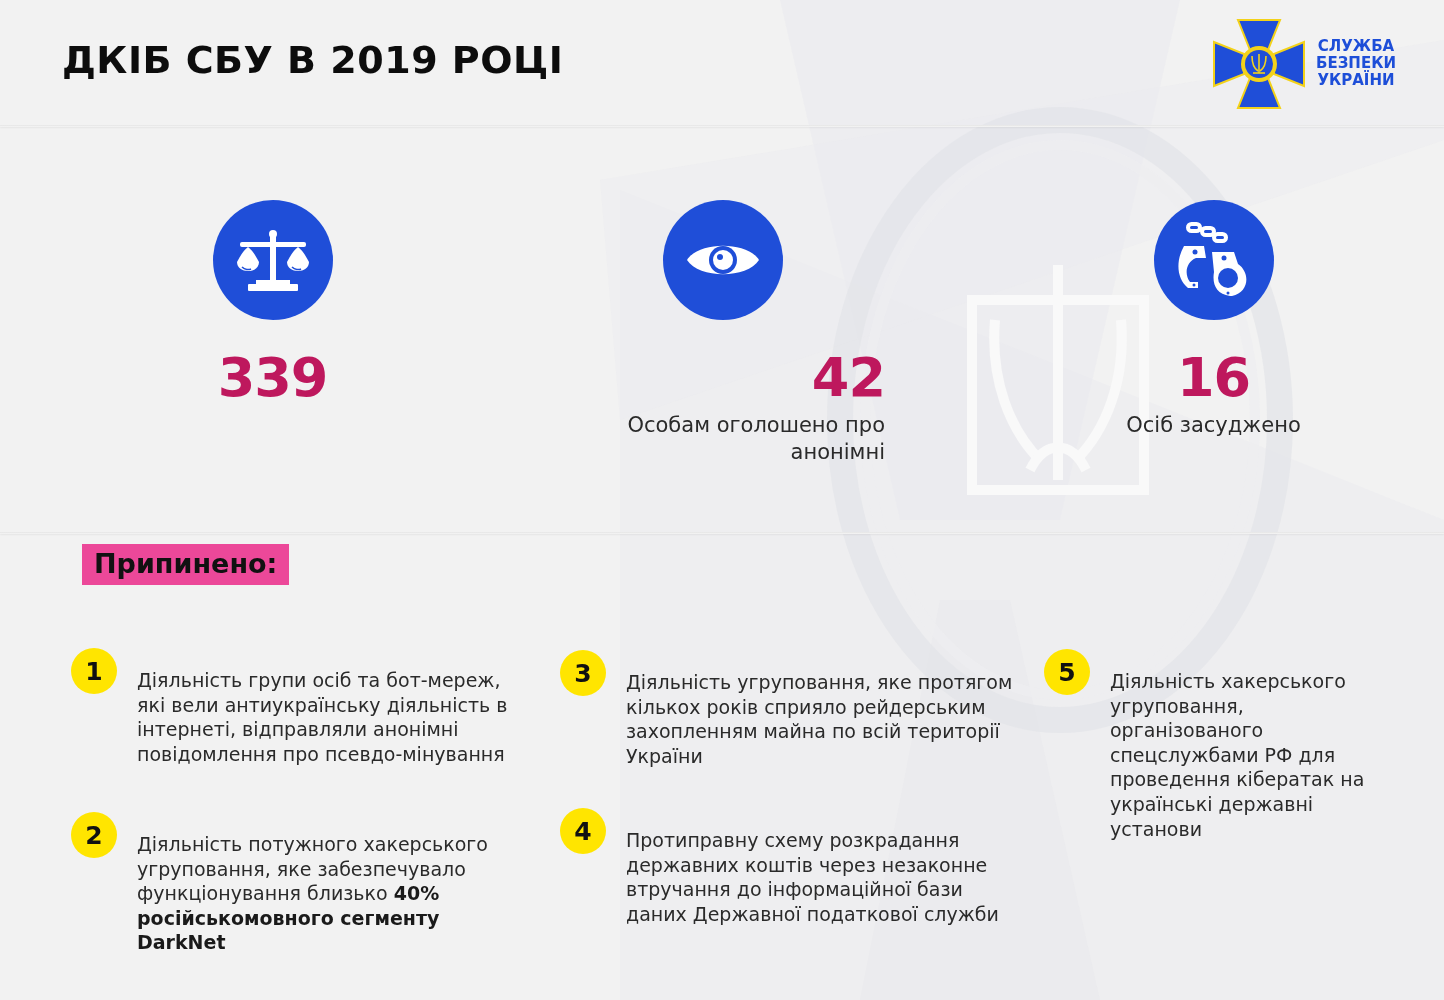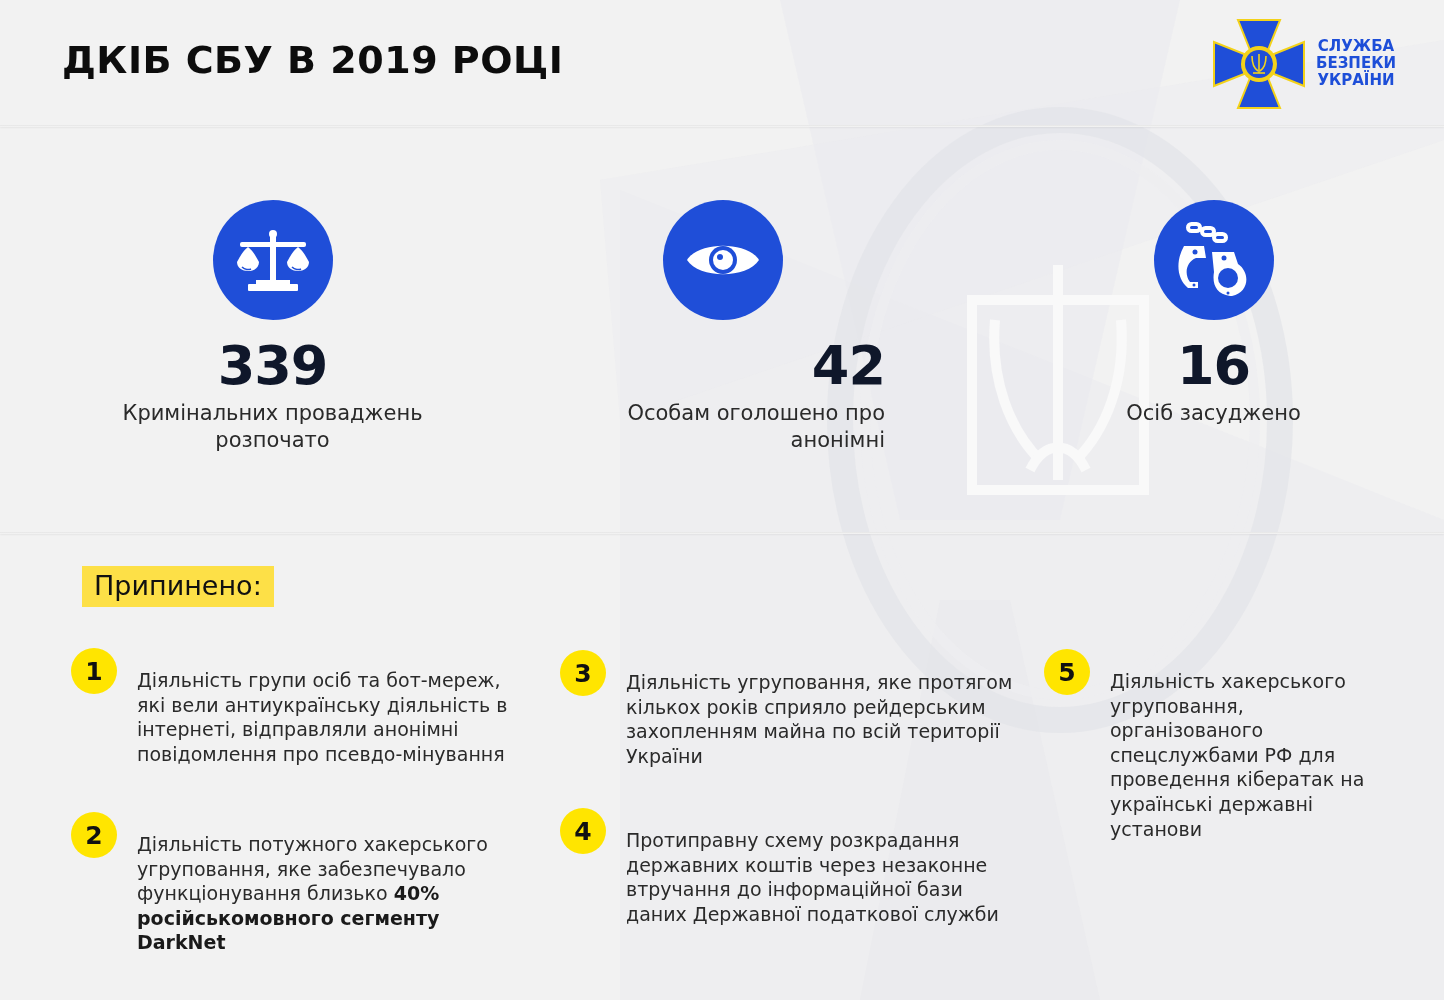--- a/index.html
+++ b/index.html
@@ -43,37 +43,37 @@
 
     
     .stat { position: absolute; text-align: center; z-index: 2; }
     .stat-icon {
       width: 120px; height: 120px; border-radius: 50%;
       background: #1f4ed8; margin: 0 auto;
       display: flex; align-items: center; justify-content: center;
     }
     .stat-value {
       font-family: "DejaVu Sans", sans-serif; font-weight: bold;
-      font-size: 54px; color: #0f172a; line-height: 60px;
-      margin-top: 16px; letter-spacing: -1px;
+      font-size: 54px; color: #be185d; line-height: 60px;
+      margin-top: 28px; letter-spacing: -1px;
     }
     .stat-label {
       font-family: "DejaVu Sans", sans-serif;
       font-size: 21px; line-height: 27px; color: #2a2a2a;
       margin-top: 4px;
     }
     .stat-1 { left: 100px; top: 200px; width: 345px; }
     .stat-2 { left: 560px; top: 200px; width: 325px; text-align: right; }
     .stat-3 { left: 1096px; top: 200px; width: 235px; }
 
     
     .stopped-badge {
-      position: absolute; left: 82px; top: 566px;
-      background: #fde047; padding: 4px 12px 6px 12px;
-      font-family: "DejaVu Sans", sans-serif; font-weight: normal;
+      position: absolute; left: 82px; top: 544px;
+      background: #ec4899; padding: 4px 12px 6px 12px;
+      font-family: "DejaVu Sans", sans-serif; font-weight: bold;
       font-size: 27px; color: #111; z-index: 2;
     }
 
     .item { position: absolute; z-index: 2; }
     .item-num {
       position: absolute; left: 0; top: 0;
       width: 46px; height: 46px; border-radius: 50%;
       background: #ffe500;
       font-family: "DejaVu Sans", sans-serif; font-weight: bold;
       font-size: 25px; color: #111;
@@ -164,24 +164,20 @@
           <rect x="12" y="56" width="50" height="7" rx="1"></rect>
           <path d="M6 34 L14 19 L22 34 Z" fill="none"></path>
           <path d="M1 34 C1 46 23 46 23 34 C20 28 16 22 12 19 C8 22 4 28 1 34 Z"></path>
           <path d="M51 34 C51 46 73 46 73 34 C70 28 66 22 62 19 C58 22 54 28 51 34 Z"></path>
         </g>
         <path d="M6 39 C9 42 13 42 15 41" stroke="#1f4ed8" stroke-width="1.5" fill="none"></path>
         <path d="M56 39 C59 42 63 42 65 41" stroke="#1f4ed8" stroke-width="1.5" fill="none"></path>
       </svg>
     </div>
     <div class="stat-value">339</div>
-    <div class="stat-label">
-      <div>Кримінальних проваджень</div>
-      <div>розпочато</div>
-    </div>
   </div>
 
   <div class="stat stat-2">
     <div class="stat-icon">
       <svg width="76" height="46" viewBox="0 0 76 46">
         <path d="M2 23 C14 4 62 4 74 23 C62 42 14 42 2 23 Z" fill="#ffffff"></path>
         <circle cx="38" cy="23" r="14" fill="#1f4ed8"></circle>
         <circle cx="38" cy="23" r="10" fill="#ffffff"></circle>
         <circle cx="35" cy="20" r="3" fill="#1f4ed8"></circle>
       </svg>

